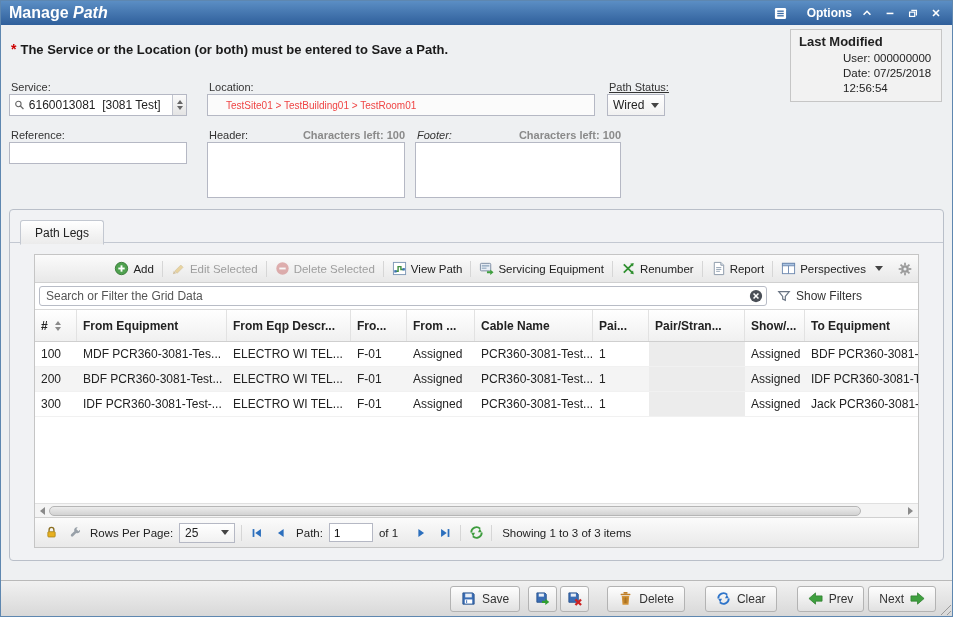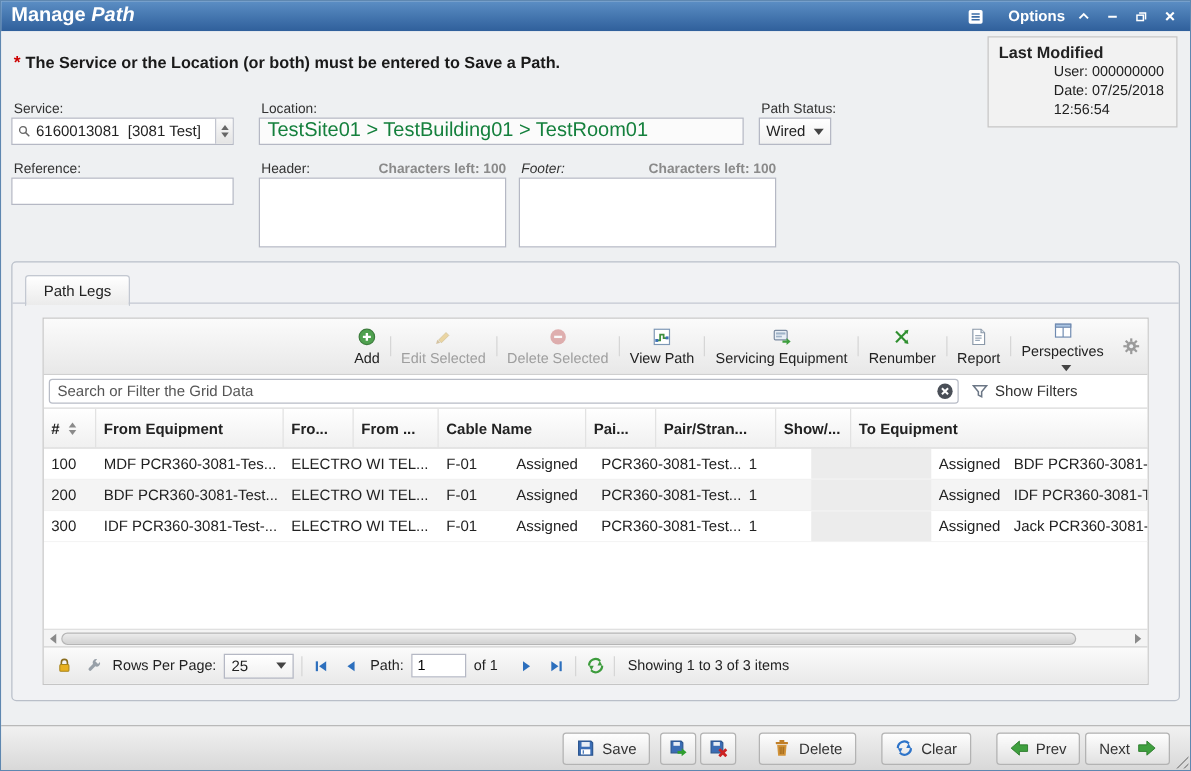--- a/index.html
+++ b/index.html
@@ -28,38 +28,38 @@
   .fl { position:absolute; font-size:11px; color:#333; }
   .chars-left { position:absolute; font-size:11px; font-weight:bold; color:#8a8a8a; text-align:right; }
 
   .tfield { position:absolute; height:22px; border:1px solid #b5b8c4; background:#fff; display:flex; align-items:center; }
   .tfield input { border:none; outline:none; flex:1 1 auto; min-width:0; height:100%; font-family:inherit; font-size:12px; padding:0 4px; background:transparent; color:#222; }
   .service-field { padding-left:4px; }
   .spin-btn { flex:0 0 14px; height:20px; border-left:1px solid #c2c5cf; background:linear-gradient(#fafafa,#e4e4e4); display:flex; flex-direction:column; align-items:center; justify-content:center; gap:2px; cursor:pointer; }
   .tri-up-s { width:0; height:0; border-left:3px solid transparent; border-right:3px solid transparent; border-bottom:4px solid #666; }
   .tri-down-s { width:0; height:0; border-left:3px solid transparent; border-right:3px solid transparent; border-top:4px solid #666; }
 
-  .display-field { background:#fbfbfb; padding:0 6px; font-size:16px; color:#15803d; overflow:hidden; white-space:nowrap; cursor:pointer; }
+  .display-field { background:#fbfbfb; padding:0 18px; font-size:10px; color:#ef4444; overflow:hidden; white-space:nowrap; cursor:pointer; }
 
   .selectbox { position:absolute; height:22px; border:1px solid #b5b8c4; background:linear-gradient(#ffffff,#f1f1f1); display:flex; align-items:center; padding:0 5px; font-size:12px; cursor:pointer; }
   .selectbox .sel-text { flex:1 1 auto; }
   .caret { width:0; height:0; border-left:4px solid transparent; border-right:4px solid transparent; border-top:5px solid #444; margin-left:5px; }
 
   textarea.tarea { position:absolute; border:1px solid #b5b8c4; background:#fff; resize:none; font-family:inherit; font-size:12px; padding:3px 4px; outline:none; }
 
   
   .legs-panel { position:absolute; left:8px; top:184px; width:935px; height:352px; border:1px solid #b9bfc9; border-radius:4px; background:#f1f2f4; }
   .tab-strip { height:33px; border-bottom:1px solid #c3c8d1; padding:9px 0 0 10px; }
   .tab { display:inline-flex; align-items:center; height:25px; padding:0 14px; background:linear-gradient(#ffffff,#ebebeb); border:1px solid #c3c8d1; border-bottom:1px solid #f1f2f4; border-radius:3px 3px 0 0; font-size:12px; color:#222; position:relative; top:1px; cursor:pointer; }
   .panel-body { position:absolute; left:24px; right:24px; top:44px; bottom:12px; }
   .grid-frame { width:100%; height:100%; border:1px solid #c5c5c5; background:#fff; display:flex; flex-direction:column; overflow:hidden; }
 
   
   .gtoolbar { flex:0 0 28px; background:linear-gradient(#fbfbfb,#e8e8e8); border-bottom:1px solid #d0d0d0; display:flex; align-items:center; justify-content:flex-end; padding:0 6px; font-size:11.5px; color:#222; }
-  .tb-btn { display:inline-flex; align-items:center; gap:4px; padding:2px 5px; border-radius:3px; cursor:pointer; white-space:nowrap;flex-direction:column; }
+  .tb-btn { display:inline-flex; align-items:center; gap:4px; padding:2px 5px; border-radius:3px; cursor:pointer; white-space:nowrap; }
   .tb-btn.disabled { color:#9e9e9e; cursor:default; }
   .tb-sep { width:1px; height:16px; background:#d6d6d6; margin:0 3px; flex:0 0 1px; }
   .gear-wrap { margin-left:10px; display:flex; align-items:center; cursor:pointer; }
 
   
   .search-row { flex:0 0 27px; background:#fff; border-bottom:1px solid #d8d8d8; display:flex; align-items:center; padding:0 4px; }
   .search-box { position:relative; flex:1 1 auto; margin-right:10px; }
   .search-box input { width:100%; height:20px; border:1px solid #b8bcc6; border-radius:3px; padding:0 24px 0 6px; font-family:inherit; font-size:12px; outline:none; color:#333; }
   .search-box input::placeholder { color:#555; opacity:1; }
   .search-clear { position:absolute; right:4px; top:3px; width:14px; height:14px; cursor:pointer; }
@@ -169,21 +169,21 @@
           <i class="tri-up-s"></i>
           <i class="tri-down-s"></i>
         </span>
     </div>
 
     <label class="fl" style="left:208px; top:56px;">Location:</label>
     <div class="tfield display-field" style="left:206px; top:69px; width:388px;">
         <span>TestSite01 &gt; TestBuilding01 &gt; TestRoom01</span>
       </div>
 
-    <label class="fl" style="left:608px; top:56px;">Path Status:</label>
+    <label class="fl" style="left:608px; top:56px;text-decoration:underline;">Path Status:</label>
     <div class="selectbox" style="left:606px; top:69px; width:58px;">
       <span class="sel-text">Wired</span>
       <i class="caret"></i>
     </div>
 
     <label class="fl" style="left:10px; top:104px;">Reference:</label>
     <div class="tfield" style="left:8px; top:117px; width:178px;">
       <input value="" style="">
     </div>
 
@@ -321,20 +321,23 @@
             <div class="grid-header">
               <div class="gc c0">
                 <span>#</span>
                 <span class="sorter">
                     <i class="tri-up-s"></i>
                     <i class="tri-down-s"></i>
                   </span>
               </div>
               <div class="gc c1">
                   <span>From Equipment</span>
+                </div>
+              <div class="gc c2">
+                  <span>From Eqp Descr...</span>
                 </div>
               <div class="gc c3">
                   <span>Fro...</span>
                 </div>
               <div class="gc c4">
                   <span>From ...</span>
                 </div>
               <div class="gc c5">
                   <span>Cable Name</span>
                 </div>

